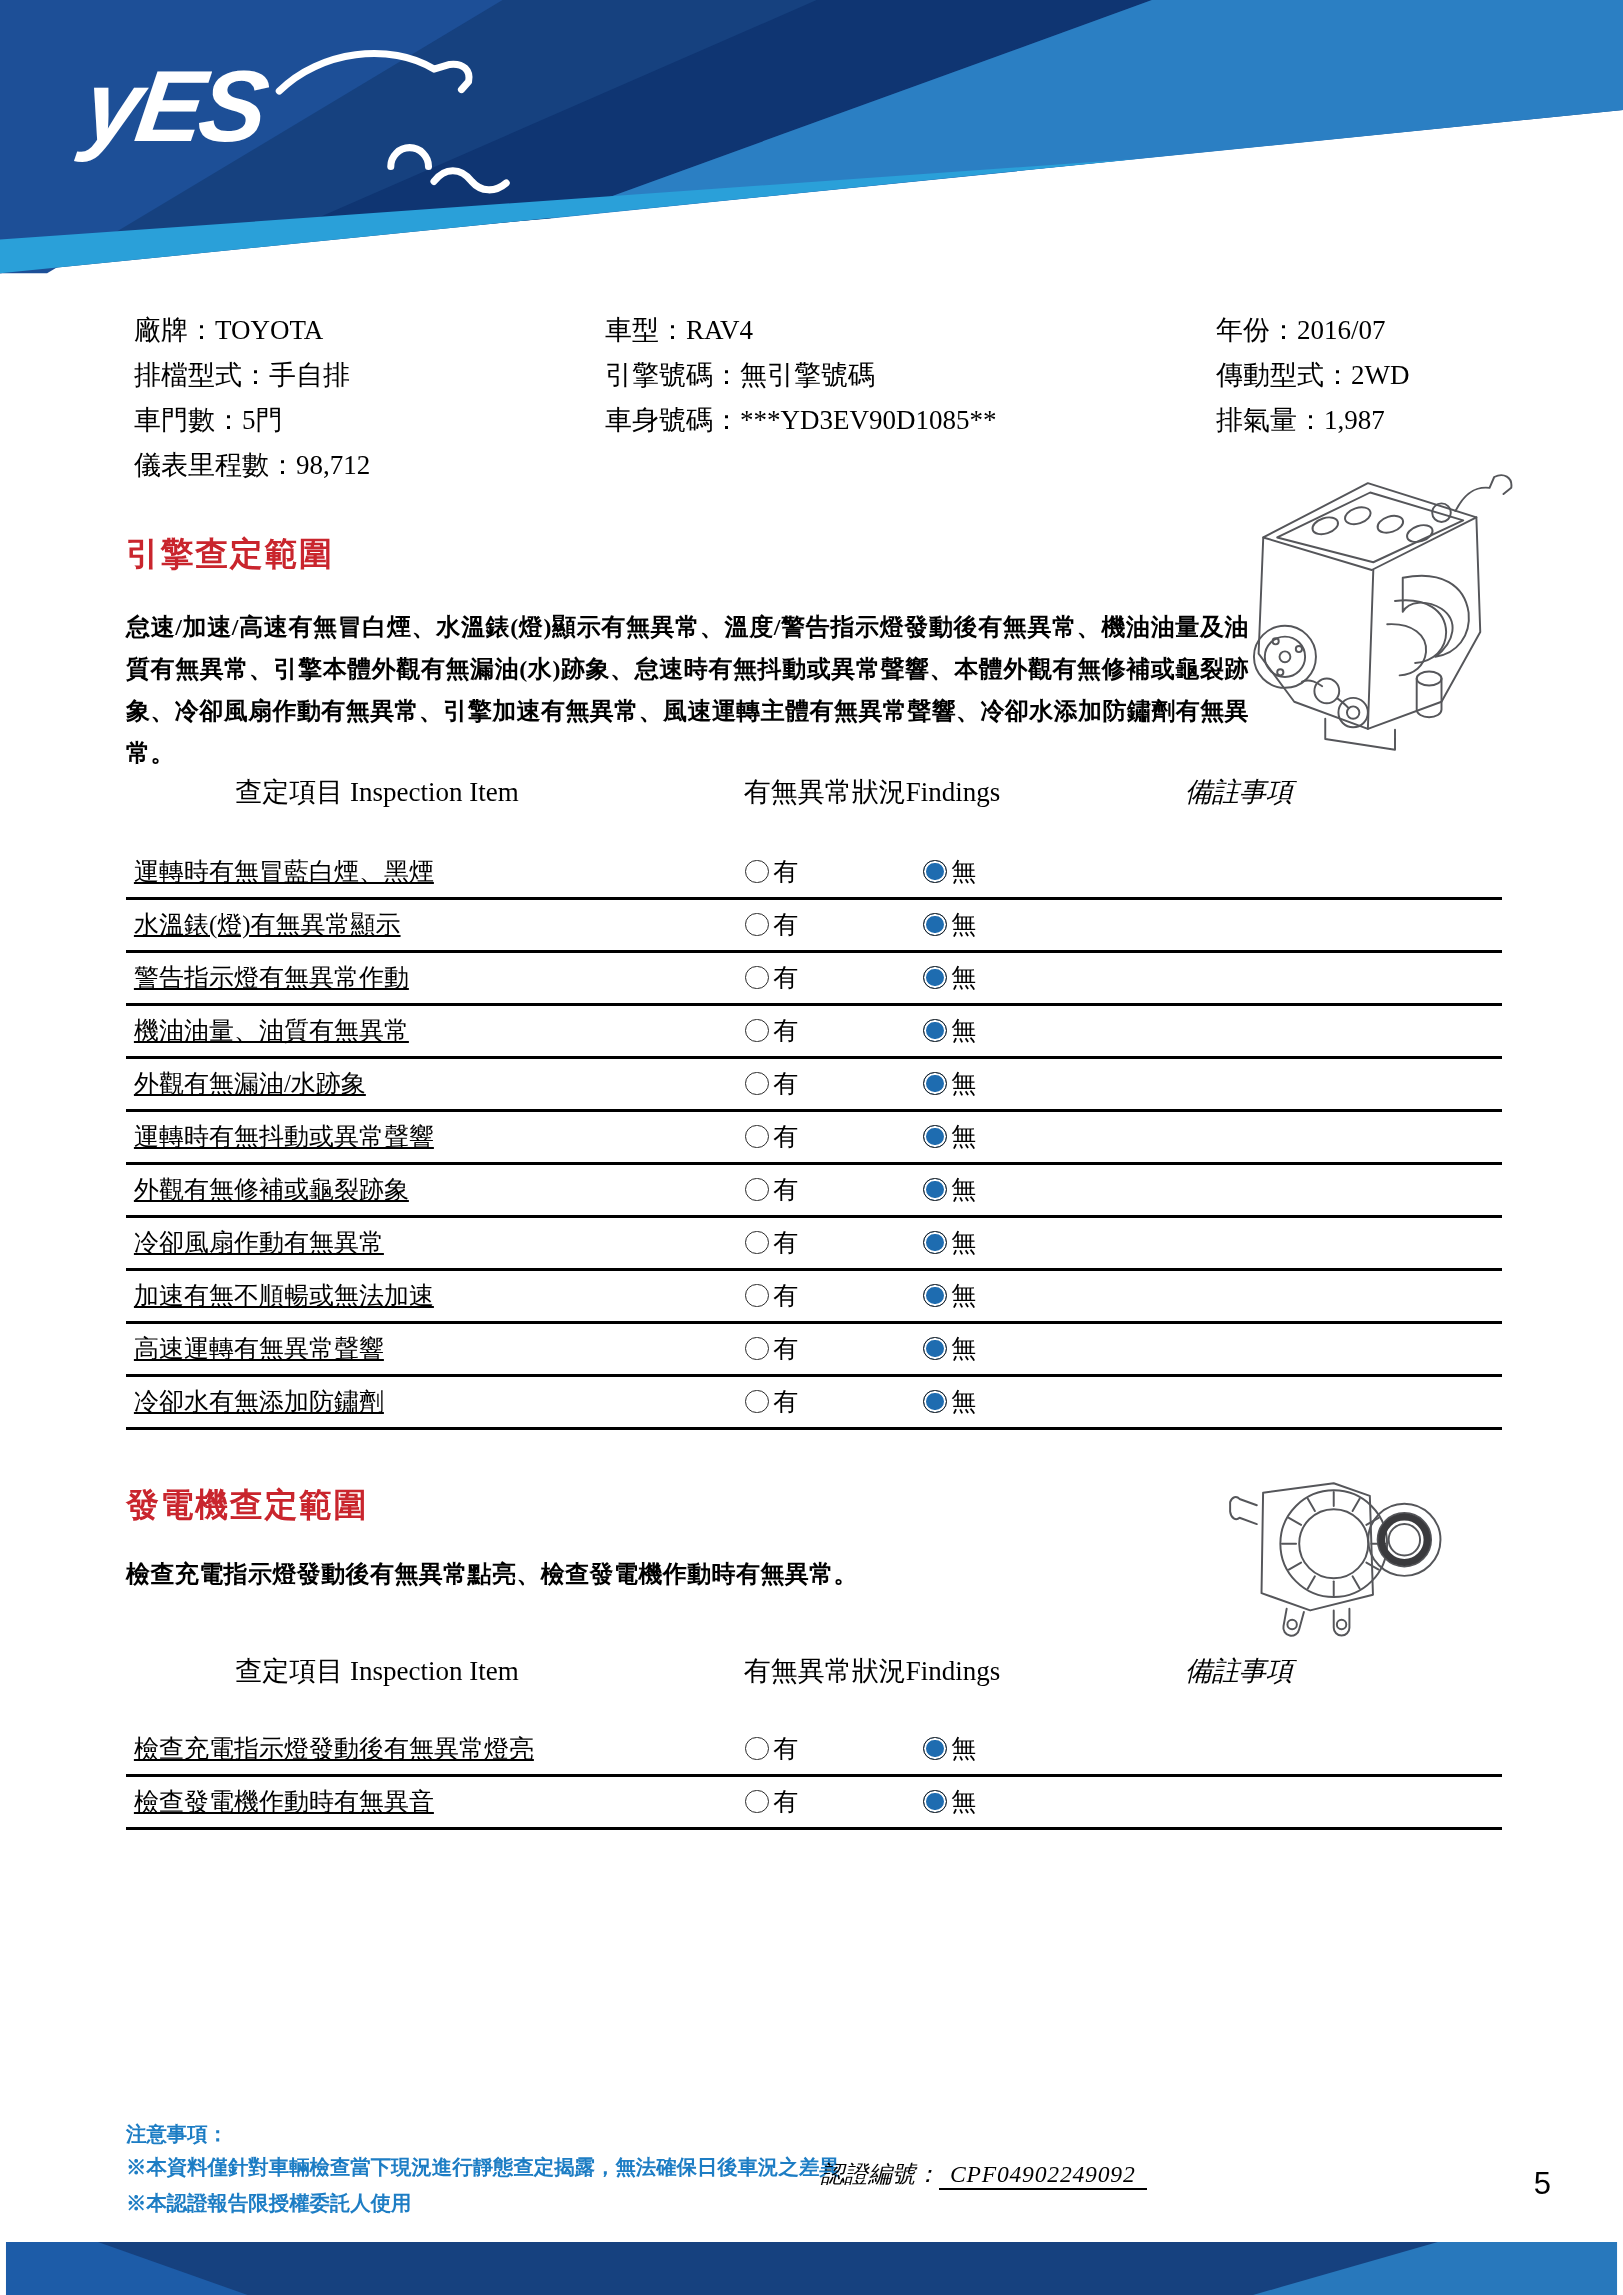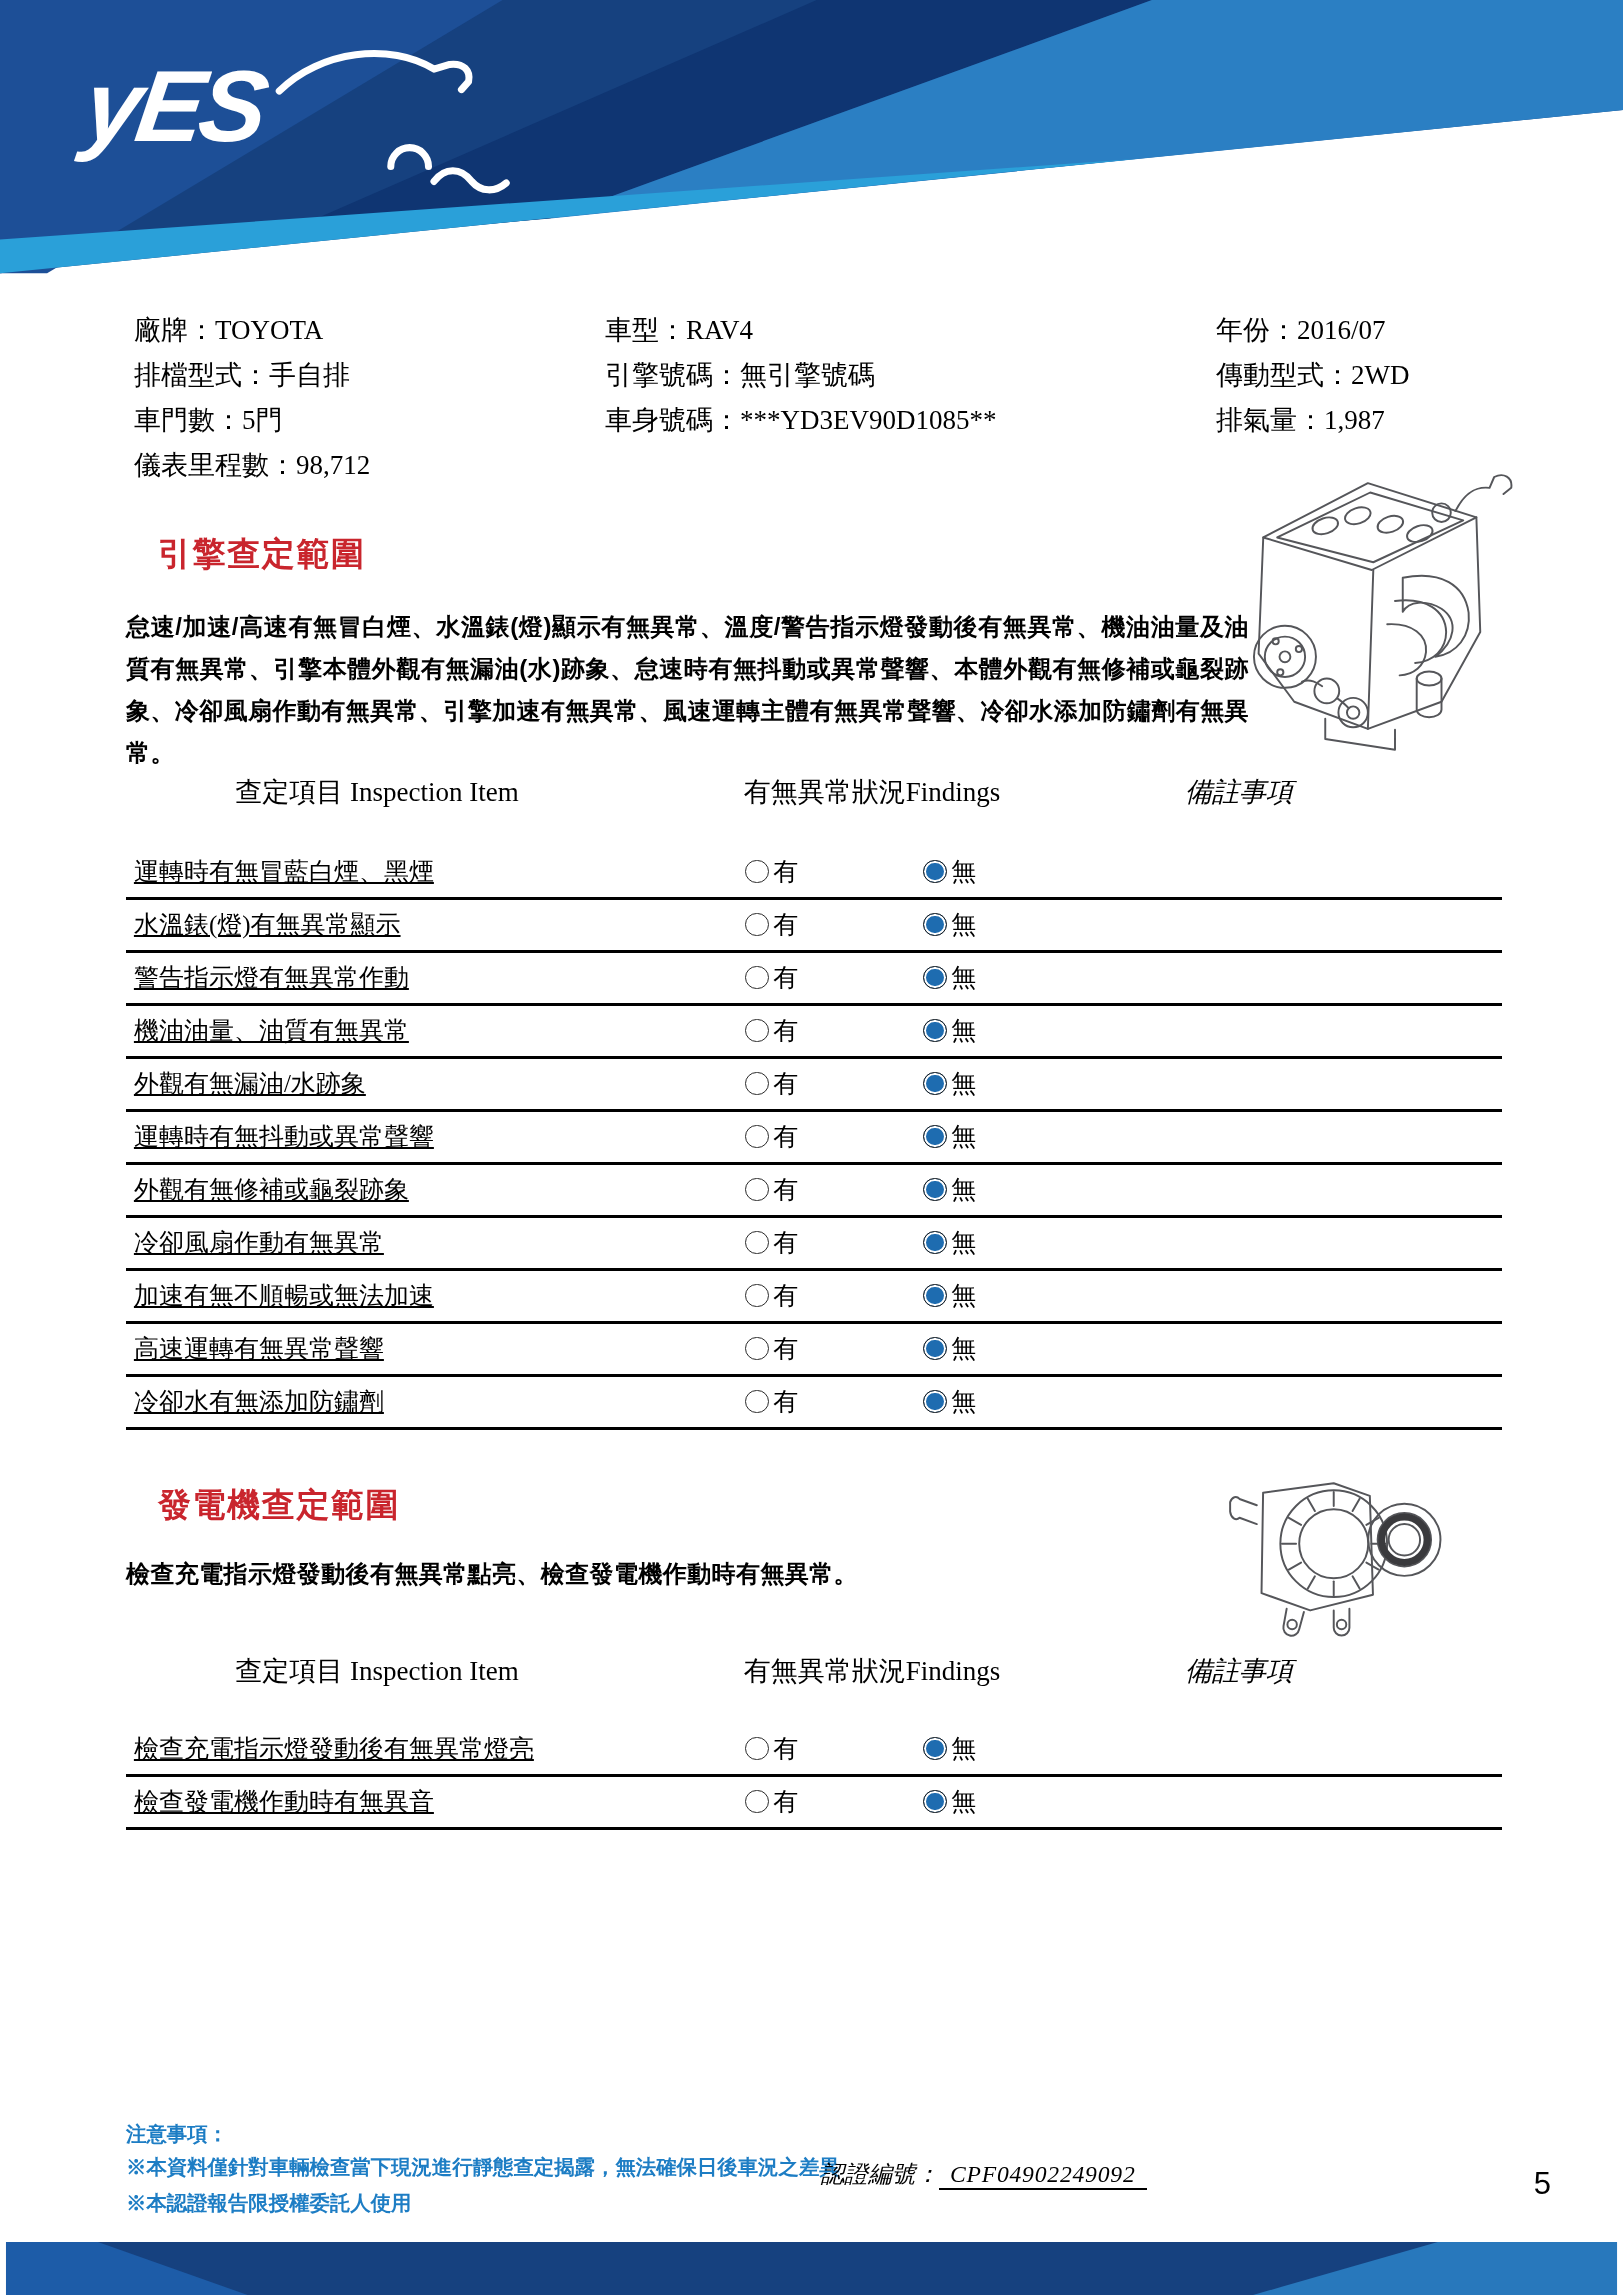--- a/index.html
+++ b/index.html
@@ -23,25 +23,25 @@
     font-weight:700;font-size:58px;letter-spacing:3.9px;white-space:nowrap;
   }
   
   .vcol{position:absolute;top:308px;font-size:27px;}
   .vcol .vrow{height:45px;line-height:45px;white-space:nowrap;}
   #vcol1{left:134px;} #vcol2{left:605px;} #vcol3{left:1216px;}
   
   .sec-title{
     position:absolute;left:126px;color:var(--red,#c9252d);
     font-family:"Liberation Sans","DejaVu Sans",sans-serif;
-    font-weight:900;font-size:33px;letter-spacing:1.6px;white-space:nowrap;margin-left:32px;
+    font-weight:900;font-size:33px;letter-spacing:1.6px;white-space:nowrap;
   }
   .sec-desc{
     position:absolute;left:126px;width:1123px;
-    font-family:Liberation Sans, sans-serif;
+    font-family:Liberation Serif, serif;
     font-weight:700;font-size:24px;line-height:42px;letter-spacing:0.4px;
     color:#000;text-align:justify;
   }
   
   .insp-table{position:absolute;left:126px;width:1376px;}
   .thead{position:relative;height:47px;font-size:27px;}
   .th{position:absolute;top:0;text-align:center;white-space:nowrap;}
   .th1{left:82px;width:338px;}
   .th2{left:577px;width:338px;}
   .th3{left:1015px;width:196px;font-style:italic;}

